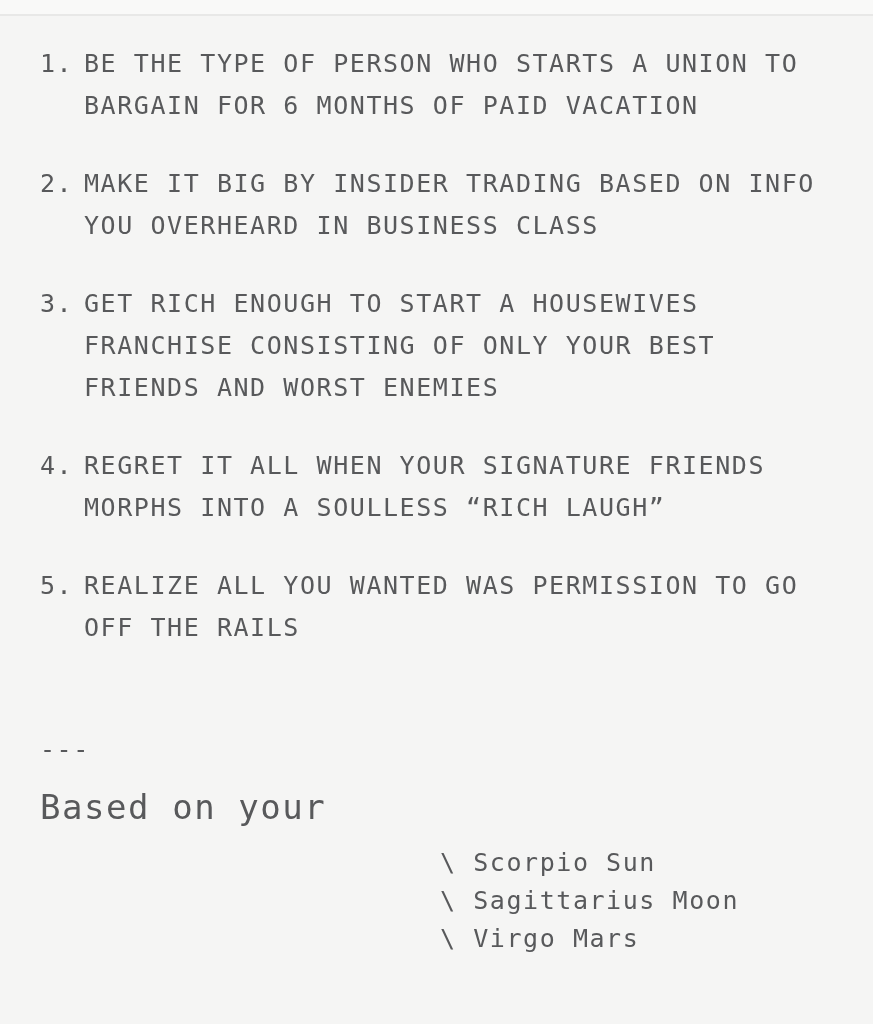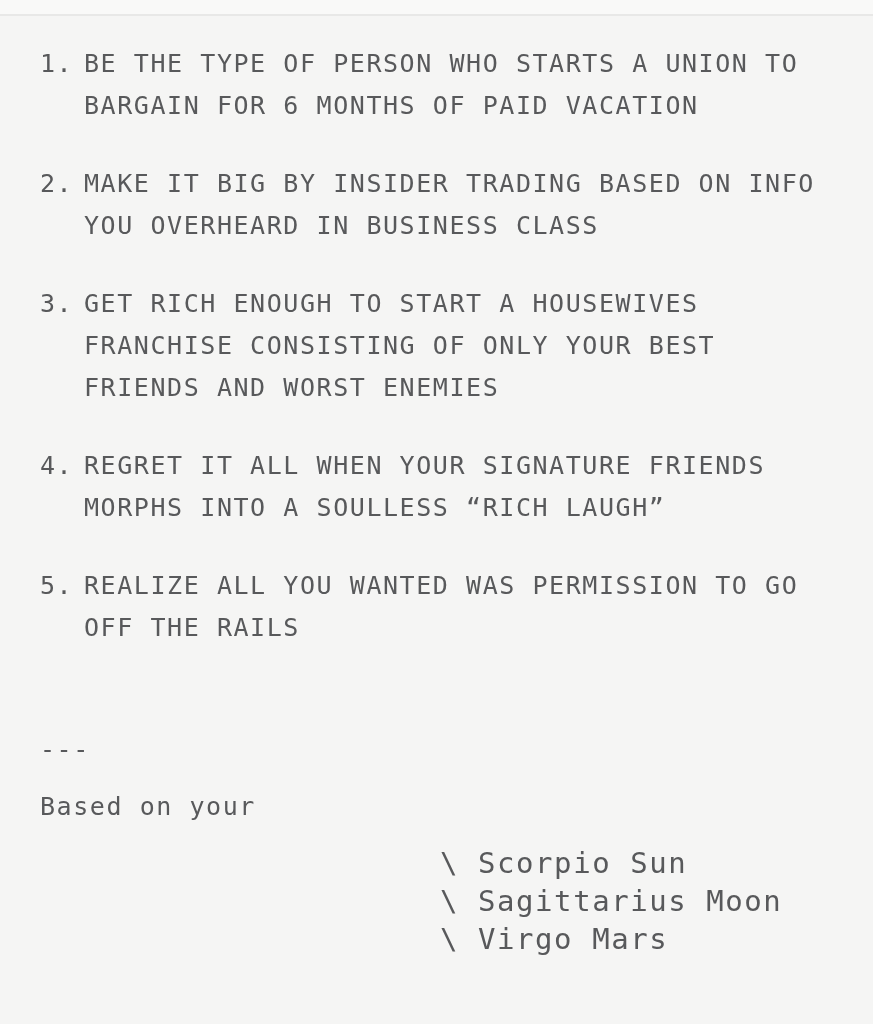--- a/index.html
+++ b/index.html
@@ -40,30 +40,30 @@
     white-space: pre-line;
   }
   .separator {
     margin-top: 80px;
     font-size: 25px;
     line-height: 42px;
     letter-spacing: 1.56px;
   }
   .intro-line {
     margin-top: 15px;
-    font-size: 25px;
+    font-size: 34px;
     line-height: 42px;
     letter-spacing: 1.56px;
   }
   .signs-block {
     margin-top: 16px;
     margin-left: 400px;
   }
   .sign-line {
-    font-size: 29px;
+    font-size: 25px;
     line-height: 38px;
     letter-spacing: 1.56px;
   }
 </style>
 </head>
 <body>
 
 <div class="top-bar"></div>
 
 <div class="content">

